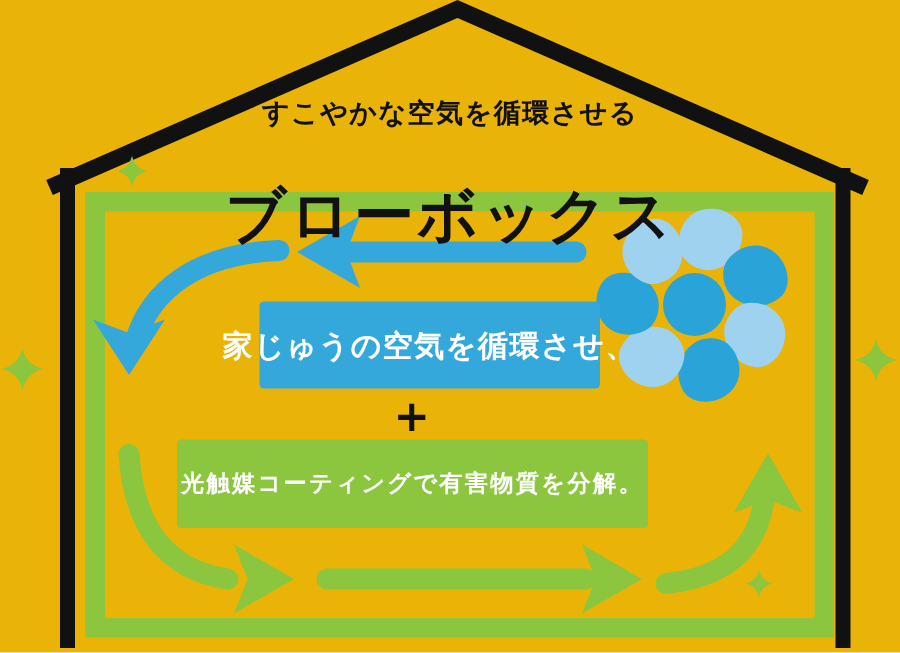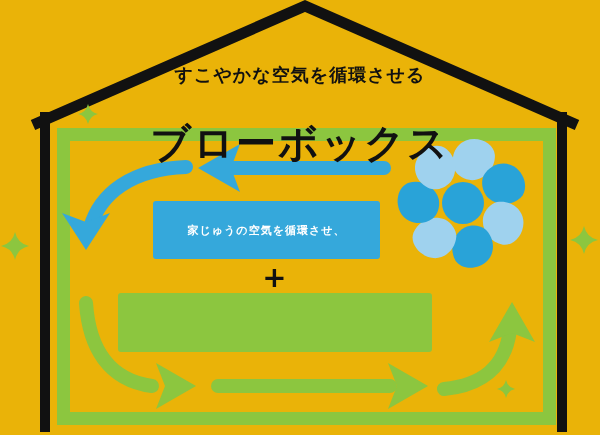--- a/index.html
+++ b/index.html
@@ -9,21 +9,21 @@
   }
   .stage svg{position:absolute;left:0;top:0;}
   .txt{position:absolute;color:#111;text-align:center;font-weight:bold;}
   .subtitle{left:0;right:0;top:63px;font-size:18px;letter-spacing:1px;}
   .title{left:0;right:0;top:83px;font-size:40px;letter-spacing:2px;margin-top:33px;}
   .callout{
     position:absolute;display:flex;flex-direction:column;justify-content:center;align-items:center;
     color:#ffffff;font-weight:bold;border-radius:3px;text-align:center;
   }
   .callout span{display:block;line-height:25px;white-space:nowrap;}
-  .callout-blue{left:153px;top:201px;width:227px;height:58px;background:#35a8db;font-size:11px;letter-spacing:1px;}
+  .callout-blue{left:173px;top:201px;width:227px;height:58px;background:#35a8db;font-size:20px;letter-spacing:1px;}
   .callout-green{left:118px;top:293px;width:314px;height:59px;background:#8cc63f;font-size:15.5px;letter-spacing:1.5px;}
   .plus{left:161px;top:262px;width:227px;font-size:29px;line-height:30px;}
   .stroke-black{stroke:#111111;fill:none;}
   .stroke-blue{stroke:#35a8db;fill:none;stroke-linecap:round;}
   .stroke-green{stroke:#8cc63f;fill:none;stroke-linecap:round;}
   .fill-blue{fill:#35a8db;}
   .fill-green{fill:#8cc63f;}
 </style>
 </head>
 <body>
@@ -80,15 +80,16 @@
   <div class="txt subtitle">すこやかな空気を循環させる</div>
   <div class="txt title">ブローボックス</div>
 
   <div class="callout callout-blue">
     <span>家じゅうの空気を循環させ、</span>
   </div>
 
   <div class="txt plus">+</div>
 
   <div class="callout callout-green">
+    <span>光触媒コーティングで有害物質を分解。</span>
   </div>
 
 </div>
 
 </body></html>

